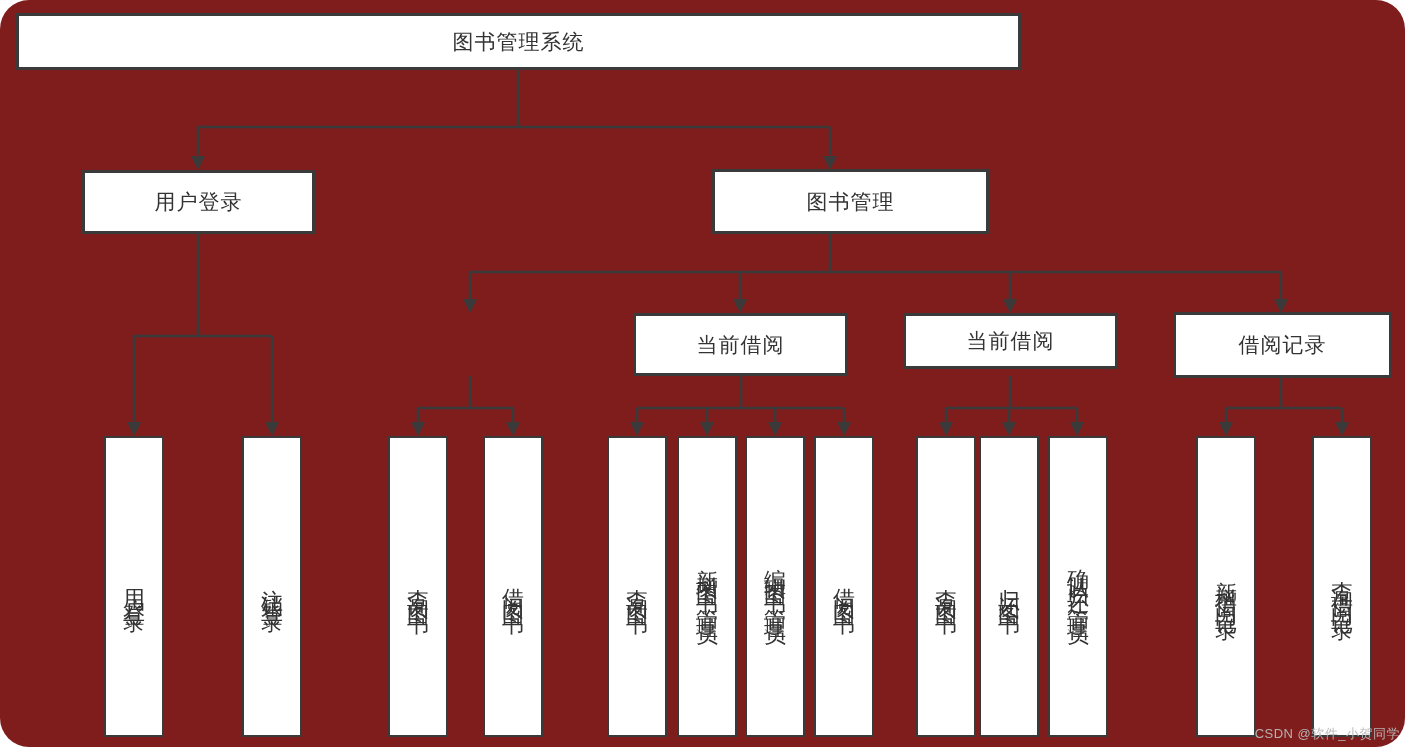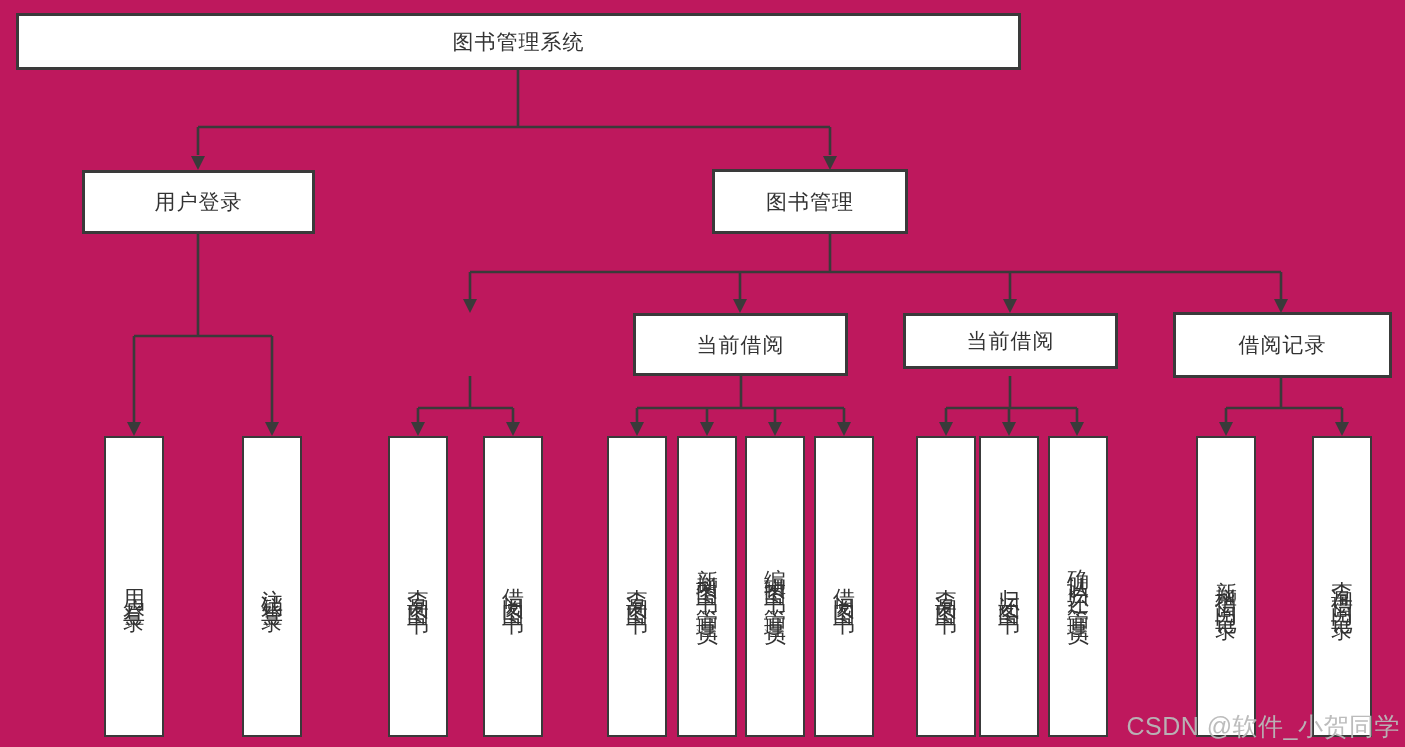--- a/index.html
+++ b/index.html
@@ -1,21 +1,22 @@
 <!DOCTYPE html>
 <html><head>
 <meta charset="utf-8">
 <style>
   html,body{margin:0;padding:0;background:#ffffff;}
   .canvas{
     position:relative;
     width:1405px;height:747px;
-    background:#be185d;
+    background:#7f1d1d;
     font-family:"Liberation Sans","DejaVu Sans",sans-serif;
     overflow:hidden;
+    border-radius:29px;
   }
   .wires{position:absolute;left:0;top:0;width:1405px;height:747px;z-index:1;}
   .box{
     position:absolute;
     background:#ffffff;
     border:3px solid #3a3a3a;
     box-sizing:border-box;
     display:flex;align-items:center;justify-content:center;
     color:#333333;
     z-index:2;
@@ -29,21 +30,21 @@
   .vbox span{
     writing-mode:vertical-rl;
     text-orientation:mixed;
     letter-spacing:8px;
     line-height:1;
     white-space:nowrap;
   }
   .watermark{
     position:absolute;
     right:5px;bottom:4px;
-    font-size:25px;
+    font-size:13px;
     color:rgba(184,184,184,0.95);
     z-index:3;
     letter-spacing:0.5px;
   }
 </style>
 </head>
 <body>
 
 <div class="canvas">
 
@@ -87,21 +88,21 @@
     </g>
   </svg>
 
   <div class="box hbox" style="left:16px;top:13px;width:1005px;height:57px">
     <span>图书管理系统</span>
   </div>
 
   <div class="box hbox" style="left:82px;top:170px;width:233px;height:64px">
     <span>用户登录</span>
   </div>
-  <div class="box hbox" style="left:712px;top:169px;width:196px;height:65px">
+  <div class="box hbox" style="left:712px;top:169px;width:277px;height:65px">
     <span>图书管理</span>
   </div>
 
   <div class="box hbox" style="left:633px;top:313px;width:215px;height:63px">
     <span>当前借阅</span>
   </div>
   <div class="box hbox" style="left:903px;top:313px;width:215px;height:56px">
     <span>当前借阅</span>
   </div>
   <div class="box hbox" style="left:1173px;top:312px;width:219px;height:66px">

